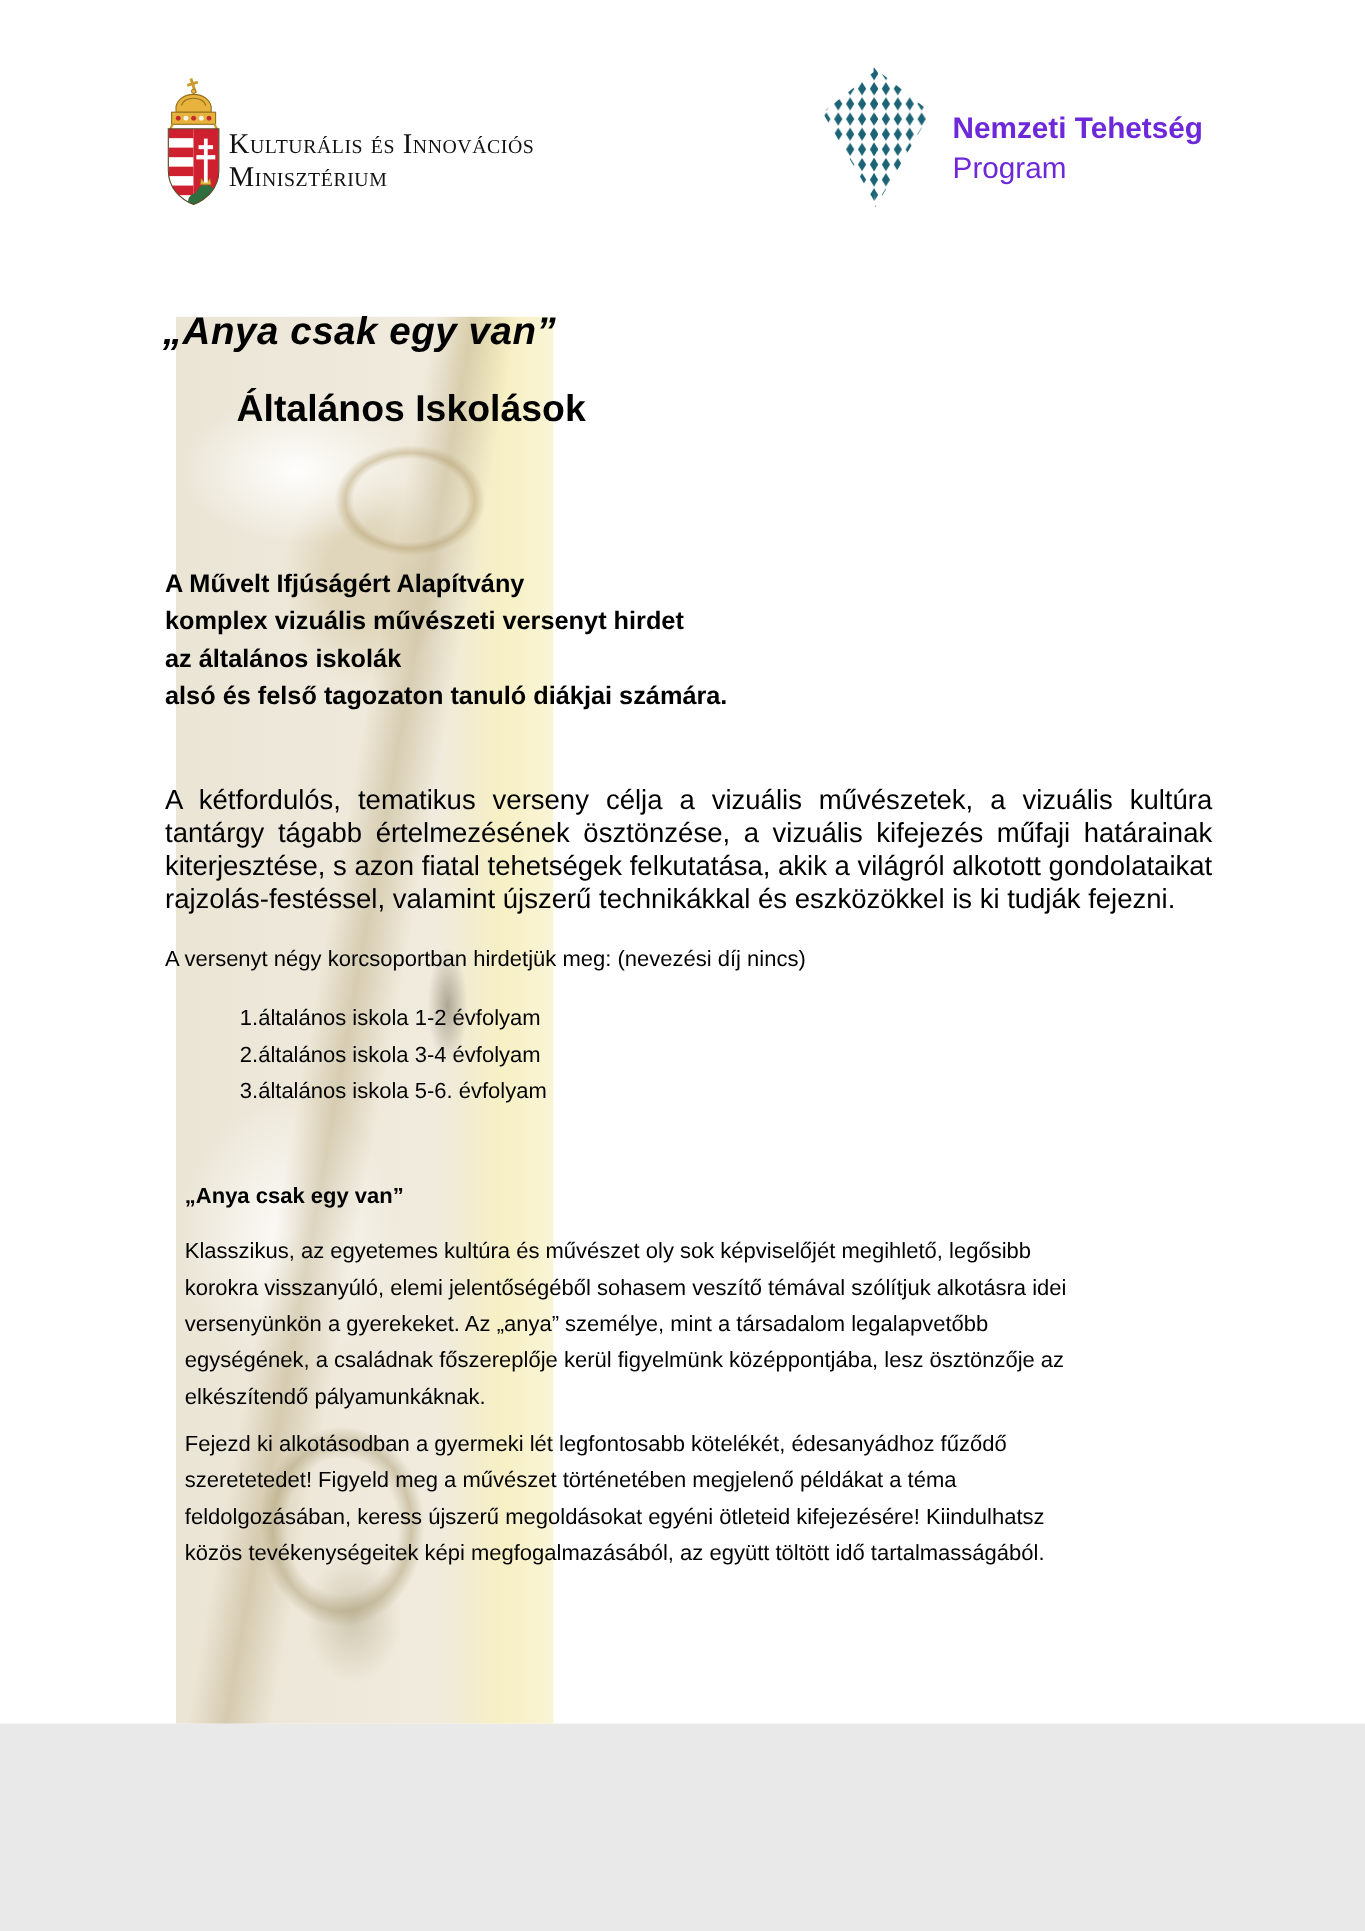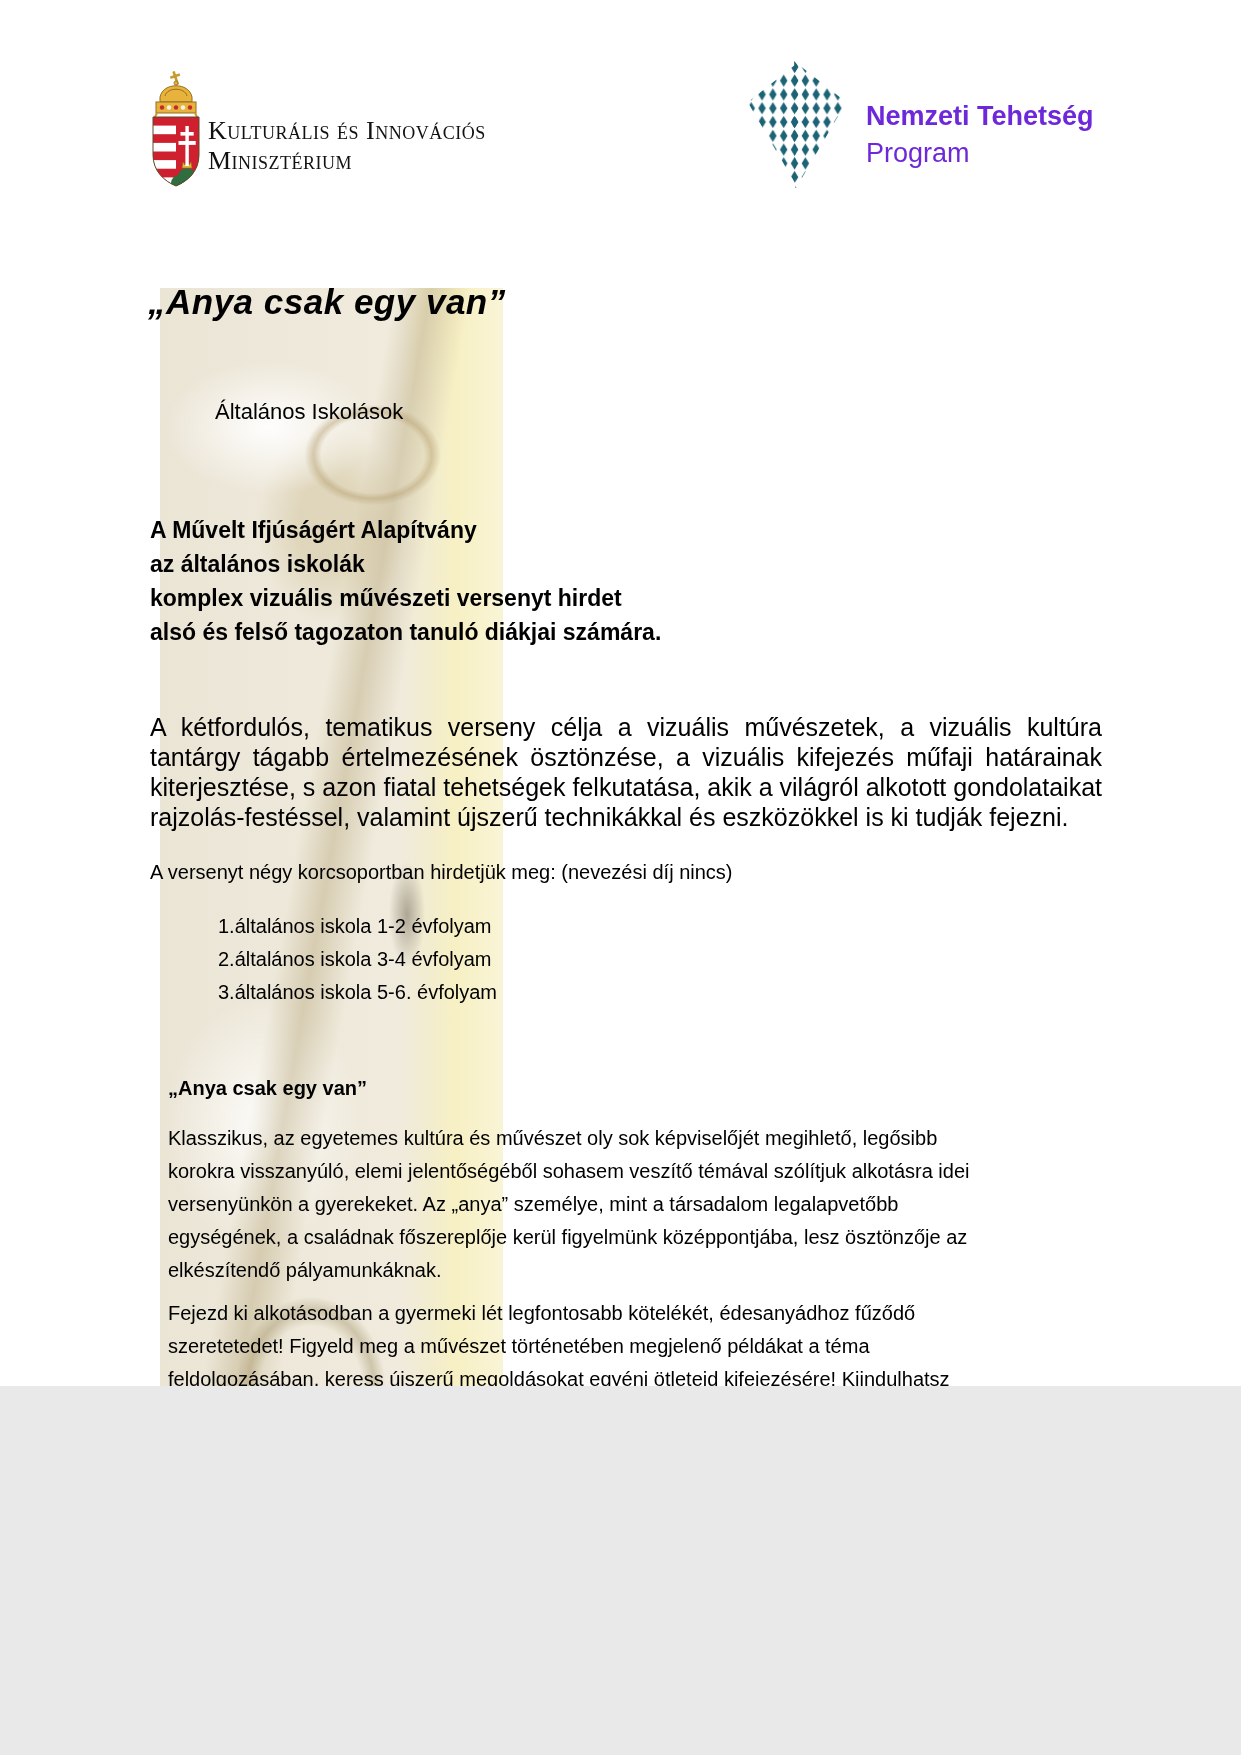--- a/index.html
+++ b/index.html
@@ -1,18 +1,18 @@
 <!DOCTYPE html>
 <html><head>
 <meta charset="utf-8">
 <style>
   html,body{margin:0;padding:0;background:#e9e9e9;}
   .page{
     position:relative;
-    width:1241px;height:1386px;
+    width:1241px;height:1567px;
     margin:0 auto;
     background:#ffffff;
     font-family:"Liberation Sans", sans-serif;
     color:#000;
     overflow:hidden;
   }
   
   .bg-art{
     position:absolute;left:160px;top:288px;width:343px;height:1392px;
     background:
@@ -37,21 +37,21 @@
   .ntp-mark{position:absolute;left:745px;top:60px;width:104px;height:128px;}
   .ntp-text{position:absolute;left:866px;top:98px;font-size:27px;line-height:37px;color:#6d28d9;}
   .ntp-text .l1{font-weight:bold;}
   
   .doc-quote-title{
     position:absolute;left:148px;top:282px;
     font-size:35px;font-weight:bold;font-style:italic;letter-spacing:0.5px;
   }
   .doc-subtitle{
     position:absolute;left:215px;top:352px;
-    font-size:22px;font-weight:normal;line-height:40px;margin-top:40px;
+    font-size:34px;font-weight:bold;line-height:40px;
   }
   
   .intro{
     position:absolute;left:150px;top:513px;width:836px;
     text-align:left;font-weight:bold;font-size:23px;line-height:34px;
   }
   
   .p1{position:absolute;left:150px;top:712px;width:952px;font-size:25px;line-height:30px;text-align:justify;}
   .announce{position:absolute;left:150px;top:861px;font-size:20px;}
   .cats{position:absolute;left:190px;top:910px;font-size:20px;line-height:33px;margin-left:28px;}
@@ -137,22 +137,22 @@
   </div>
 
   <div class="doc-quote-title">„Anya csak egy van”</div>
 
   <div class="doc-subtitle">
     <div>Általános Iskolások</div>
   </div>
 
   <div class="intro">
     <div>A Művelt Ifjúságért Alapítvány</div>
+    <div>komplex vizuális művészeti versenyt hirdet</div>
     <div>az általános iskolák</div>
-    <div>komplex vizuális művészeti versenyt hirdet</div>
     <div>alsó és felső tagozaton tanuló diákjai számára.</div>
   </div>
 
   <div class="p1">A kétfordulós, tematikus verseny célja a vizuális művészetek, a vizuális kultúra tantárgy tágabb értelmezésének ösztönzése, a vizuális kifejezés műfaji határainak kiterjesztése, s azon fiatal tehetségek felkutatása, akik a világról alkotott gondolataikat rajzolás-festéssel, valamint újszerű technikákkal és eszközökkel is ki tudják fejezni.</div>
 
   <div class="announce">A versenyt négy korcsoportban hirdetjük meg: (nevezési díj nincs)</div>
 
   <div class="cats">
     <div>1.általános iskola 1-2 évfolyam</div>
     <div>2.általános iskola 3-4 évfolyam</div>

